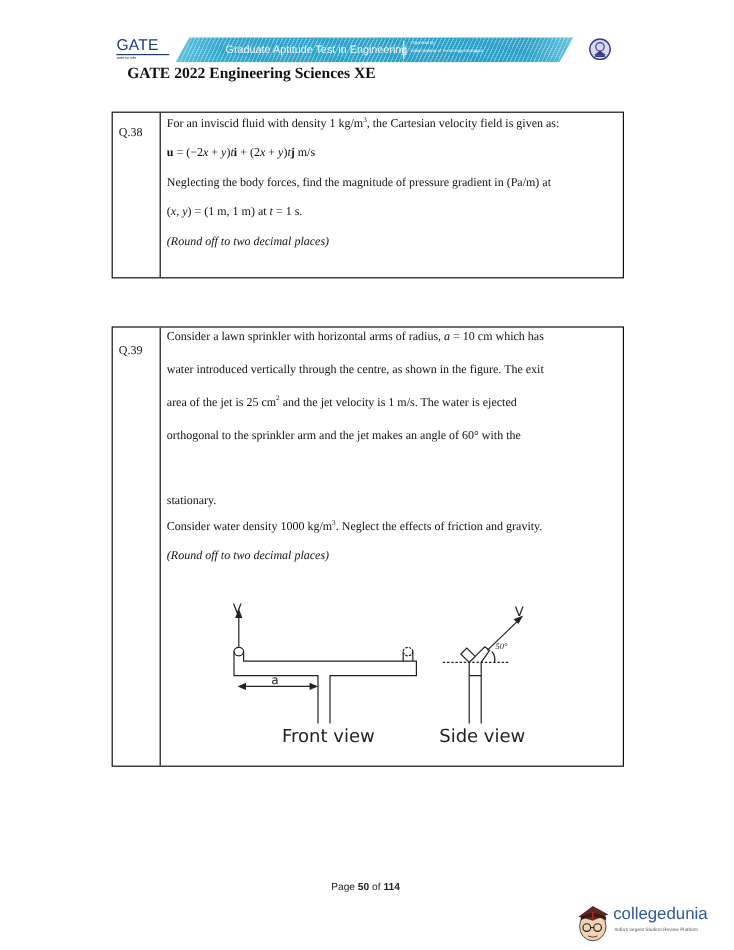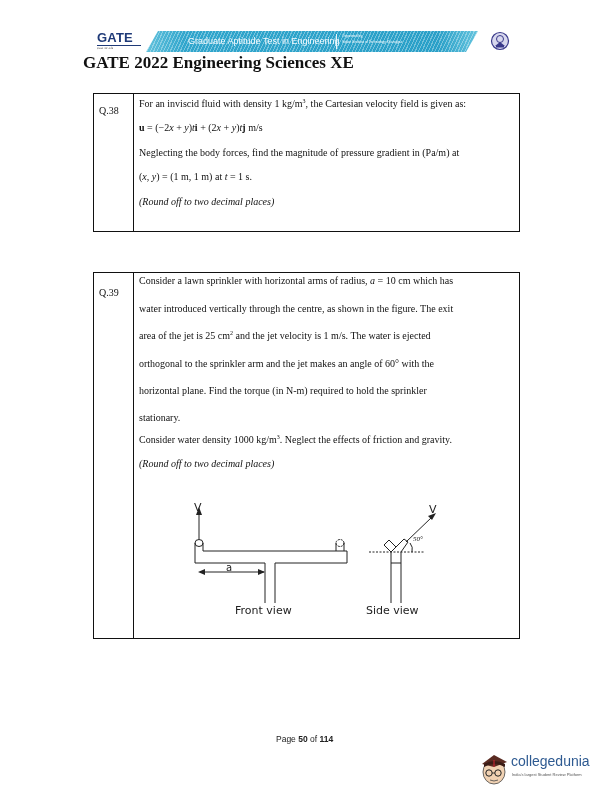--- a/index.html
+++ b/index.html
@@ -1,45 +1,45 @@
 <!DOCTYPE html>
 <html><head>
 <meta charset="utf-8">
 <style>
   html, body { margin:0; padding:0; background:#ffffff; }
   body { width:612px; height:792px; position:relative; overflow:hidden; font-family:"Liberation Serif", serif; color:#111; }
   .abs { position:absolute; }
 
   
   .gate-logo { left:97px; top:31px; width:44px; height:22px; }
-  .gate-logo .word { font-family:"Liberation Sans", sans-serif; font-weight:bold; font-size:13px; color:#1f3a78; letter-spacing:0.2px; line-height:13px; }
+  .gate-logo .word { font-family:"Liberation Sans", sans-serif; font-weight:normal; font-size:13px; color:#1f3a78; letter-spacing:0.2px; line-height:13px; }
   .gate-logo .sub { font-family:"Liberation Sans", sans-serif; font-size:2.6px; color:#333; line-height:3px; white-space:nowrap; }
   .banner { left:146px; top:31px; width:332px; height:21px; overflow:hidden;
      background:
        repeating-linear-gradient(115deg, rgba(255,255,255,0.35) 0 1px, transparent 1px 3px),
        linear-gradient(90deg,#63c2dc 0%, #2fa5cc 12%, #2aa0c8 88%, #65c4de 100%);
      clip-path: polygon(12px 0, 100% 0, calc(100% - 12px) 100%, 0 100%);
   }
   .banner .title { position:absolute; left:42px; top:5px; font-family:"Liberation Sans", sans-serif; font-size:9px; color:#f4fbff; white-space:nowrap; }
   .banner .sep { position:absolute; left:190px; top:3px; width:1px; height:15px; background:#e6f6fb; }
   .banner .org1 { position:absolute; left:196px; top:3px; font-family:"Liberation Sans", sans-serif; font-size:3.4px; color:#f4fbff; white-space:nowrap; }
   .banner .org2 { position:absolute; left:196px; top:9px; font-family:"Liberation Sans", sans-serif; font-size:3.4px; color:#f4fbff; white-space:nowrap; }
   .iit-logo { left:490px; top:31px; width:20px; height:20px; }
-  .doc-title { left:83px; top:53px; font-size:17px; font-weight:bold; white-space:nowrap; }
+  .doc-title { left:106px; top:53px; font-size:13px; font-weight:bold; white-space:nowrap; }
 
   
   .qtable { border:1px solid #111; }
   .qtable .divider { position:absolute; top:0; bottom:0; left:39px; width:1px; background:#111; }
   .qnum { position:absolute; left:5px; font-size:10px; }
   .qline { position:absolute; left:45px; font-size:10px; white-space:nowrap; }
   .qline i { font-style:italic; }
   .qline b { font-weight:bold; }
   sup { font-size:6px; vertical-align:super; line-height:0; }
 
-  .fig-label { font-family:"DejaVu Sans", sans-serif; font-size:11px; color:#222; white-space:nowrap; }
+  .fig-label { font-family:"DejaVu Sans", sans-serif; font-size:15px; color:#222; white-space:nowrap; }
 
   .page-num { left:276px; top:734px; font-family:"Liberation Sans", sans-serif; font-size:8.5px; color:#222; white-space:nowrap; }
   .cd-logo { left:478px; top:750px; width:130px; height:36px; }
   .cd-name { position:absolute; left:33px; top:3px; font-family:"Liberation Sans", sans-serif; font-size:14px; color:#2e5a91; white-space:nowrap;text-align:center; }
   .cd-tag { position:absolute; left:34px; top:22px; font-family:"Liberation Sans", sans-serif; font-size:4px; color:#555; white-space:nowrap; }
 </style>
 </head>
 <body>
 
 <div class="abs gate-logo">
@@ -76,21 +76,20 @@
   <div class="qline" style="top:102px; font-style:italic;">(Round off to two decimal places)</div>
 </div>
 
 <div class="abs qtable" style="left:93px; top:272px; width:425px; height:365px;">
   <div class="divider"></div>
   <div class="qnum" style="top:14px;">Q.39</div>
   <div class="qline" style="top:2px;">Consider a lawn sprinkler with horizontal arms of radius, <i>a</i> = 10 cm which has</div>
   <div class="qline" style="top:30px;">water introduced vertically through the centre, as shown in the figure. The exit</div>
   <div class="qline" style="top:57px;">area of the jet is 25 cm<sup>2</sup> and the jet velocity is 1 m/s. The water is ejected</div>
   <div class="qline" style="top:85px;text-align:right;">orthogonal to the sprinkler arm and the jet makes an angle of 60° with the</div>
-  <div class="qline" style="top:112px;">horizontal plane. Find the torque (in N-m) required to hold the sprinkler</div>
   <div class="qline" style="top:139px;">stationary.</div>
   <div class="qline" style="top:161px;">Consider water density 1000 kg/m<sup>3</sup>. Neglect the effects of friction and gravity.</div>
   <div class="qline" style="top:185px; font-style:italic;">(Round off to two decimal places)</div>
 
   <svg class="abs" style="left:90px; top:220px;" width="280" height="110" viewBox="0 0 280 110">
     <g fill="none" stroke="#222" stroke-width="1">
 
       <path d="M11 58 L11 70 L81 70 L81 122"></path>
       <path d="M91 122 L91 70 L163 70 L163 58 L160 58 L160 50 M160 58 L19 58 L19 50"></path>
       <ellipse cx="15" cy="50" rx="4" ry="3.5"></ellipse>

